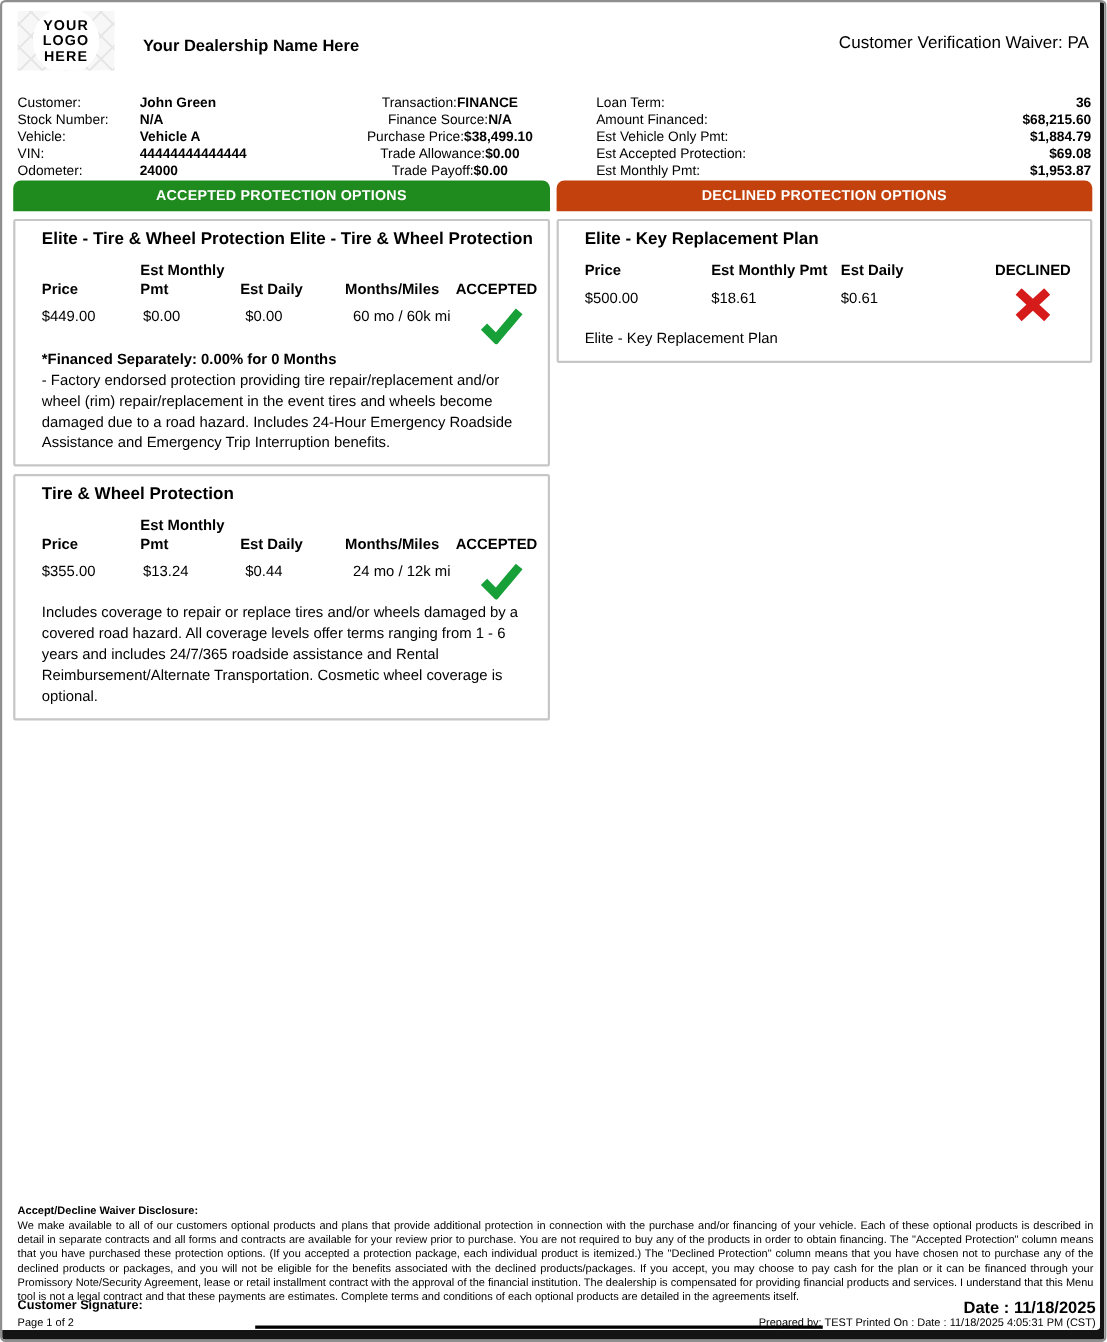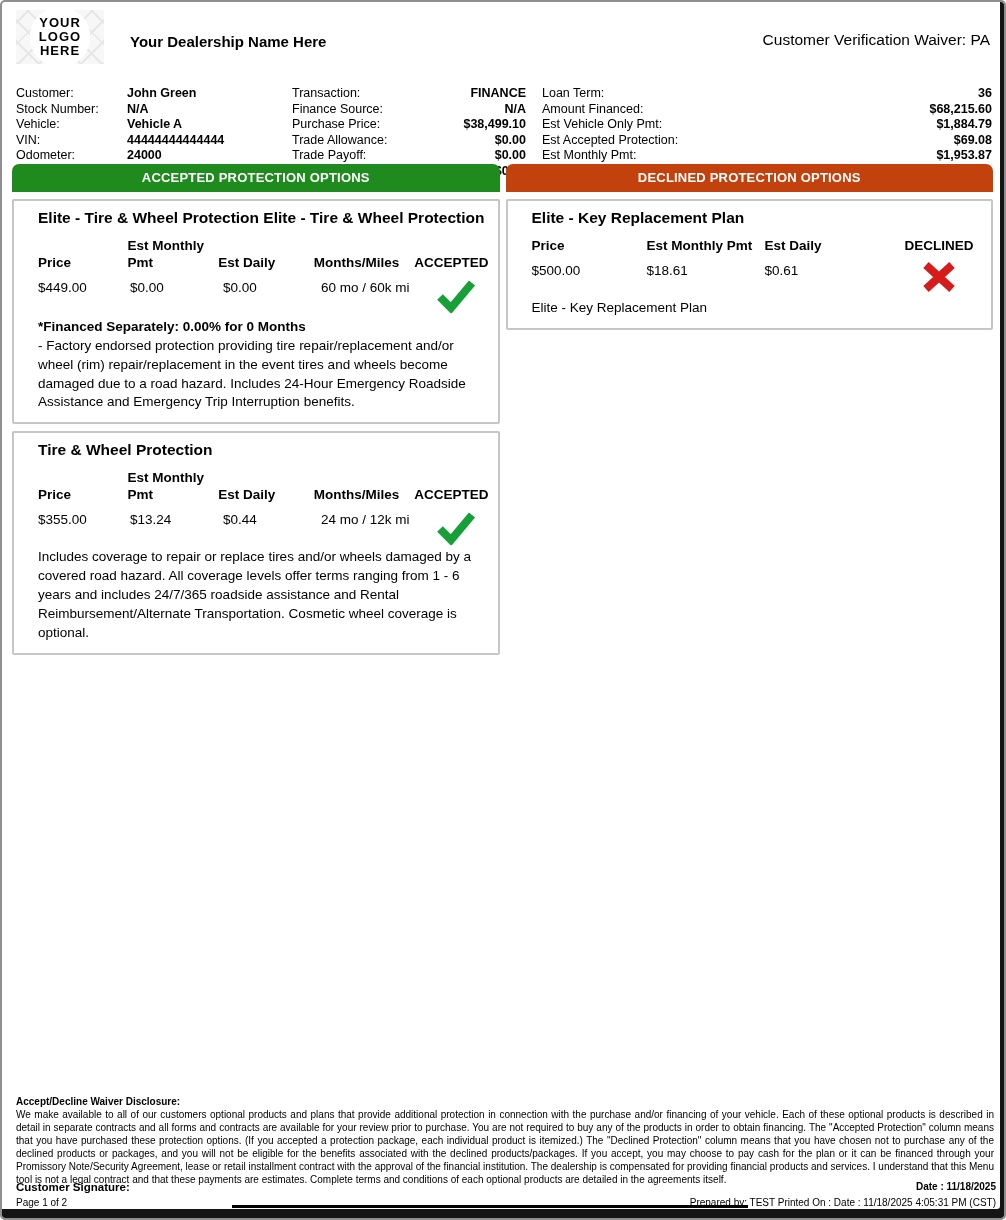--- a/index.html
+++ b/index.html
@@ -23,21 +23,21 @@
   .logo span { font-size:13px; font-weight:bold; letter-spacing:1px; line-height:14px; }
   .dealer-name { position:absolute; left:128px; top:31px; font-size:15px; font-weight:bold; }
   .doc-title { position:absolute; right:14px; top:29px; font-size:15.5px; }
   
   .info { position:absolute; left:14px; top:64px; width:976px; display:flex; font-size:12.5px;margin-top:20px; }
   .info .grp { display:flex; flex-direction:column; }
   .info .row { display:flex; line-height:15.6px; }
   .info .lbl { white-space:nowrap; }
   .info .val { font-weight:bold; white-space:nowrap; }
   .grp1 { width:276px; } .grp1 .lbl { width:111px; }
-  .grp2 { width:234px; margin-right:16px; } .grp2 .val, .grp3 .val, .grp4 .val { margin-left:auto; }
+  .grp2 { width:234px; margin-right:16px;align-items:center; } .grp2 .val, .grp3 .val, .grp4 .val { margin-left:auto; }
   .grp3 { width:174px; margin-right:16px; }
   .grp4 { flex:1; }
   
   .columns { position:absolute; left:10px; top:162px; width:981px; display:flex; gap:6px; align-items:flex-start; }
   .col { flex:1; min-width:0; }
   .banner {
     height:28px; line-height:28px; text-align:center; color:#fff;
     font-size:13px; font-weight:bold; letter-spacing:.2px; border-radius:7px 7px 0 0;
   }
   .card {
@@ -60,21 +60,21 @@
   .fin-note { font-size:13.5px; font-weight:bold; margin-top:6px; }
   .desc { font-size:13.5px; line-height:1.4; margin-top:3px; }
   .check-icon svg, .x-icon svg { display:block; margin:0 auto; }
   
   .disclosure { position:absolute; left:14px; top:1093px; width:978px; }
   .disclosure h4 { font-size:10px; font-weight:bold; line-height:13px; }
   .disclosure p { font-size:10px; line-height:13px; text-align:justify; }
   
   .sig-row { position:absolute; left:14px; top:1179px; width:980px; display:flex; justify-content:space-between; }
   .sig-label { font-size:11.5px; font-weight:bold; }
-  .date-label { font-size:10px; font-weight:bold;padding-left:10px; }
+  .date-label { font-size:15px; font-weight:bold;padding-left:10px; }
   .foot-row { position:absolute; left:14px; top:1195px; width:980px; display:flex; justify-content:space-between; }
   .page-label { font-size:10px; }
   .prepared-label { font-size:10px; }
   .sig-line { position:absolute; left:230px; top:1203px; width:516px; height:3px; background:#000; }
 </style>
 </head>
 <body>
 
 <div class="page">
 

